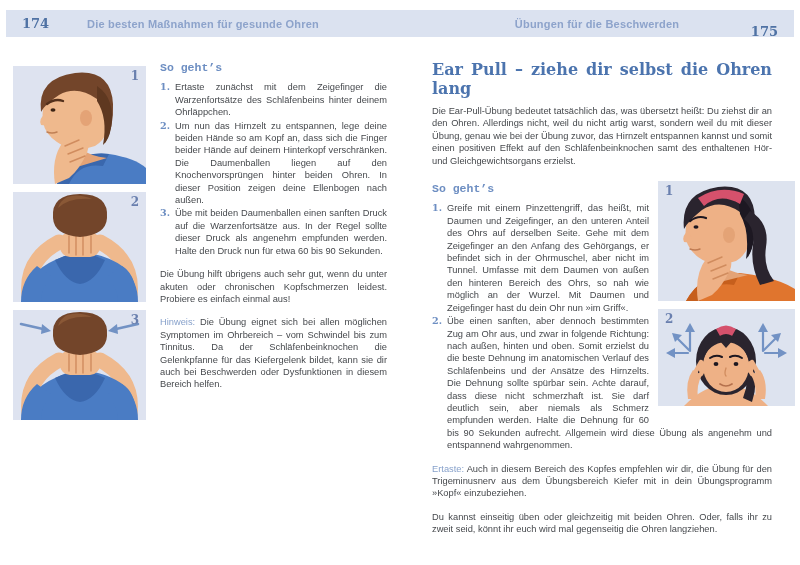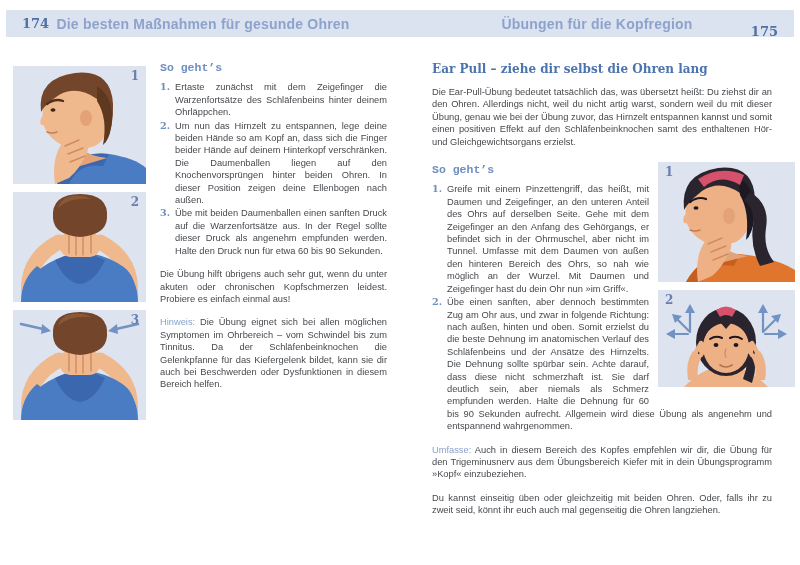--- a/index.html
+++ b/index.html
@@ -5,21 +5,21 @@
   html,body{margin:0;padding:0;background:#ffffff;}
   .spread{position:relative;width:800px;height:565px;background:#ffffff;overflow:hidden;
           font-family:"Liberation Sans",sans-serif;color:#46494d;}
   
   .header-band{position:absolute;left:6px;top:10px;width:788px;height:27px;background:#dbe2f0;display:flex;}
   .header-half{flex:1;position:relative;display:flex;align-items:center;justify-content:center;}
   .page-num{position:absolute;top:0;height:27px;display:flex;align-items:center;
             font-family:"DejaVu Serif",serif;font-weight:bold;font-size:13px;color:#4f72a4;}
   .page-num.left{left:16px;}
   .page-num.right{right:16px;margin-top:8px;}
-  .header-title{font-size:14px;font-weight:bold;color:#8da3cb;letter-spacing:.2px;}
+  .header-title{font-size:11px;font-weight:bold;color:#8da3cb;letter-spacing:.2px;}
   
   .left-figs{position:absolute;left:13px;top:66px;width:133px;}
   .fig{position:relative;background:#dee3f0;margin-bottom:8px;}
   .fig svg{display:block;width:100%;height:100%;}
   .fig-num{position:absolute;top:4px;font-family:"DejaVu Serif",serif;font-weight:bold;
            font-size:12px;color:#697fae;line-height:1;}
   .num-right{right:7px;}
   .num-left{left:7px;}
   .f118{height:118px;} .f110{height:110px;} .f120{height:120px;} .f97{height:97px;}
   
@@ -27,37 +27,37 @@
   .left-text{position:absolute;left:160px;top:62px;width:227px;}
   .right-col{position:absolute;left:432px;top:60px;width:340px;}
   .sogehts{font-family:Liberation Mono, monospace;font-weight:bold;font-size:11.5px;color:#6d8ec2;
            margin:0 0 7px 0;}
   .right-col .sogehts{margin-top:16px;}
   p.step{margin:0 0 1px 0;padding-left:15px;text-indent:-15px;}
   .step-num{display:inline-block;width:15px;text-indent:0;color:#6d8ec2;
             font-family:"DejaVu Serif",serif;font-weight:bold;font-size:9.6px;}
   p.para{margin:11px 0 0 0;}
   .note-label{color:#87a1cb;}
-  .main-title{font-family:"DejaVu Serif",serif;font-weight:bold;font-size:12px;line-height:19px;
+  .main-title{font-family:"DejaVu Serif",serif;font-weight:bold;font-size:16px;line-height:19px;
               color:#4c74ae;margin:0 0 7px 0;}
   .right-figs{float:right;width:137px;margin:14px -23px 8px 9px;}
   .right-figs .fig{background:#dde3ef;}
 </style>
 </head>
 <body>
 
 <div class="spread">
 
   <div class="header-band">
     <div class="header-half">
       <span class="page-num left">174</span>
       <span class="header-title">Die besten Maßnahmen für gesunde Ohren</span>
     </div>
     <div class="header-half">
-      <span class="header-title">Übungen für die Kopfregion</span>
+      <span class="header-title">Übungen für die Beschwerden</span>
       <span class="page-num right">175</span>
     </div>
   </div>
 
   <div class="left-figs">
 
     <div class="fig f118">
       <svg viewBox="0 0 133 118">
         <path d="M44,118 Q58,84 96,88 Q122,92 133,102 L133,118 Z" fill="#4a7cc4"></path>
         <path d="M44,118 Q58,84 96,88 L90,100 Q66,96 56,118 Z" fill="#3a67ad"></path>
@@ -188,17 +188,17 @@
               <polygon points="123,24 120,33 113,26" stroke="none"></polygon>
           </g>
         </svg>
         <span class="fig-num num-left">2</span>
       </div>
     </div>
 
     <h2 class="sogehts">So geht’s</h2>
     <p class="step"><span class="step-num">1.</span><span>Greife mit einem Pinzettengriff, das heißt, mit Daumen und Zeigefinger, an den unteren Anteil des Ohrs auf derselben Seite. Gehe mit dem Zeigefinger an den Anfang des Gehörgangs, er befindet sich in der Ohrmuschel, aber nicht im Tunnel. Umfasse mit dem Daumen von außen den hinteren Bereich des Ohrs, so nah wie möglich an der Wurzel. Mit Daumen und Zeigefinger hast du dein Ohr nun »im Griff«.</span></p>
     <p class="step"><span class="step-num">2.</span><span>Übe einen sanften, aber dennoch bestimmten Zug am Ohr aus, und zwar in folgende Richtung: nach außen, hinten und oben. Somit erzielst du die beste Dehnung im anatomischen Verlauf des Schläfenbeins und der Ansätze des Hirnzelts. Die Dehnung sollte spürbar sein. Achte darauf, dass diese nicht schmerzhaft ist. Sie darf deutlich sein, aber niemals als Schmerz empfunden werden. Halte die Dehnung für 60 bis 90 Sekunden aufrecht. Allgemein wird diese Übung als angenehm und entspannend wahrgenommen.</span></p>
-    <p class="para"><span class="note-label">Umfasse:</span> <span>Auch in diesem Bereich des Kopfes empfehlen wir dir, die Übung für den Trigeminusnerv aus dem Übungsbereich Kiefer mit in dein Übungsprogramm »Kopf« einzubeziehen.</span></p>
-    <p class="para">Du kannst einseitig üben oder gleichzeitig mit beiden Ohren. Oder, falls ihr zu zweit seid, könnt ihr euch auch mal gegenseitig die Ohren langziehen.</p>
+    <p class="para"><span class="note-label">Ertaste:</span> <span>Auch in diesem Bereich des Kopfes empfehlen wir dir, die Übung für den Trigeminusnerv aus dem Übungsbereich Kiefer mit in dein Übungsprogramm »Kopf« einzubeziehen.</span></p>
+    <p class="para">Du kannst einseitig üben oder gleichzeitig mit beiden Ohren. Oder, falls ihr zu zweit seid, könnt ihr euch wird mal gegenseitig die Ohren langziehen.</p>
   </div>
 
 </div>
 
 </body></html>

